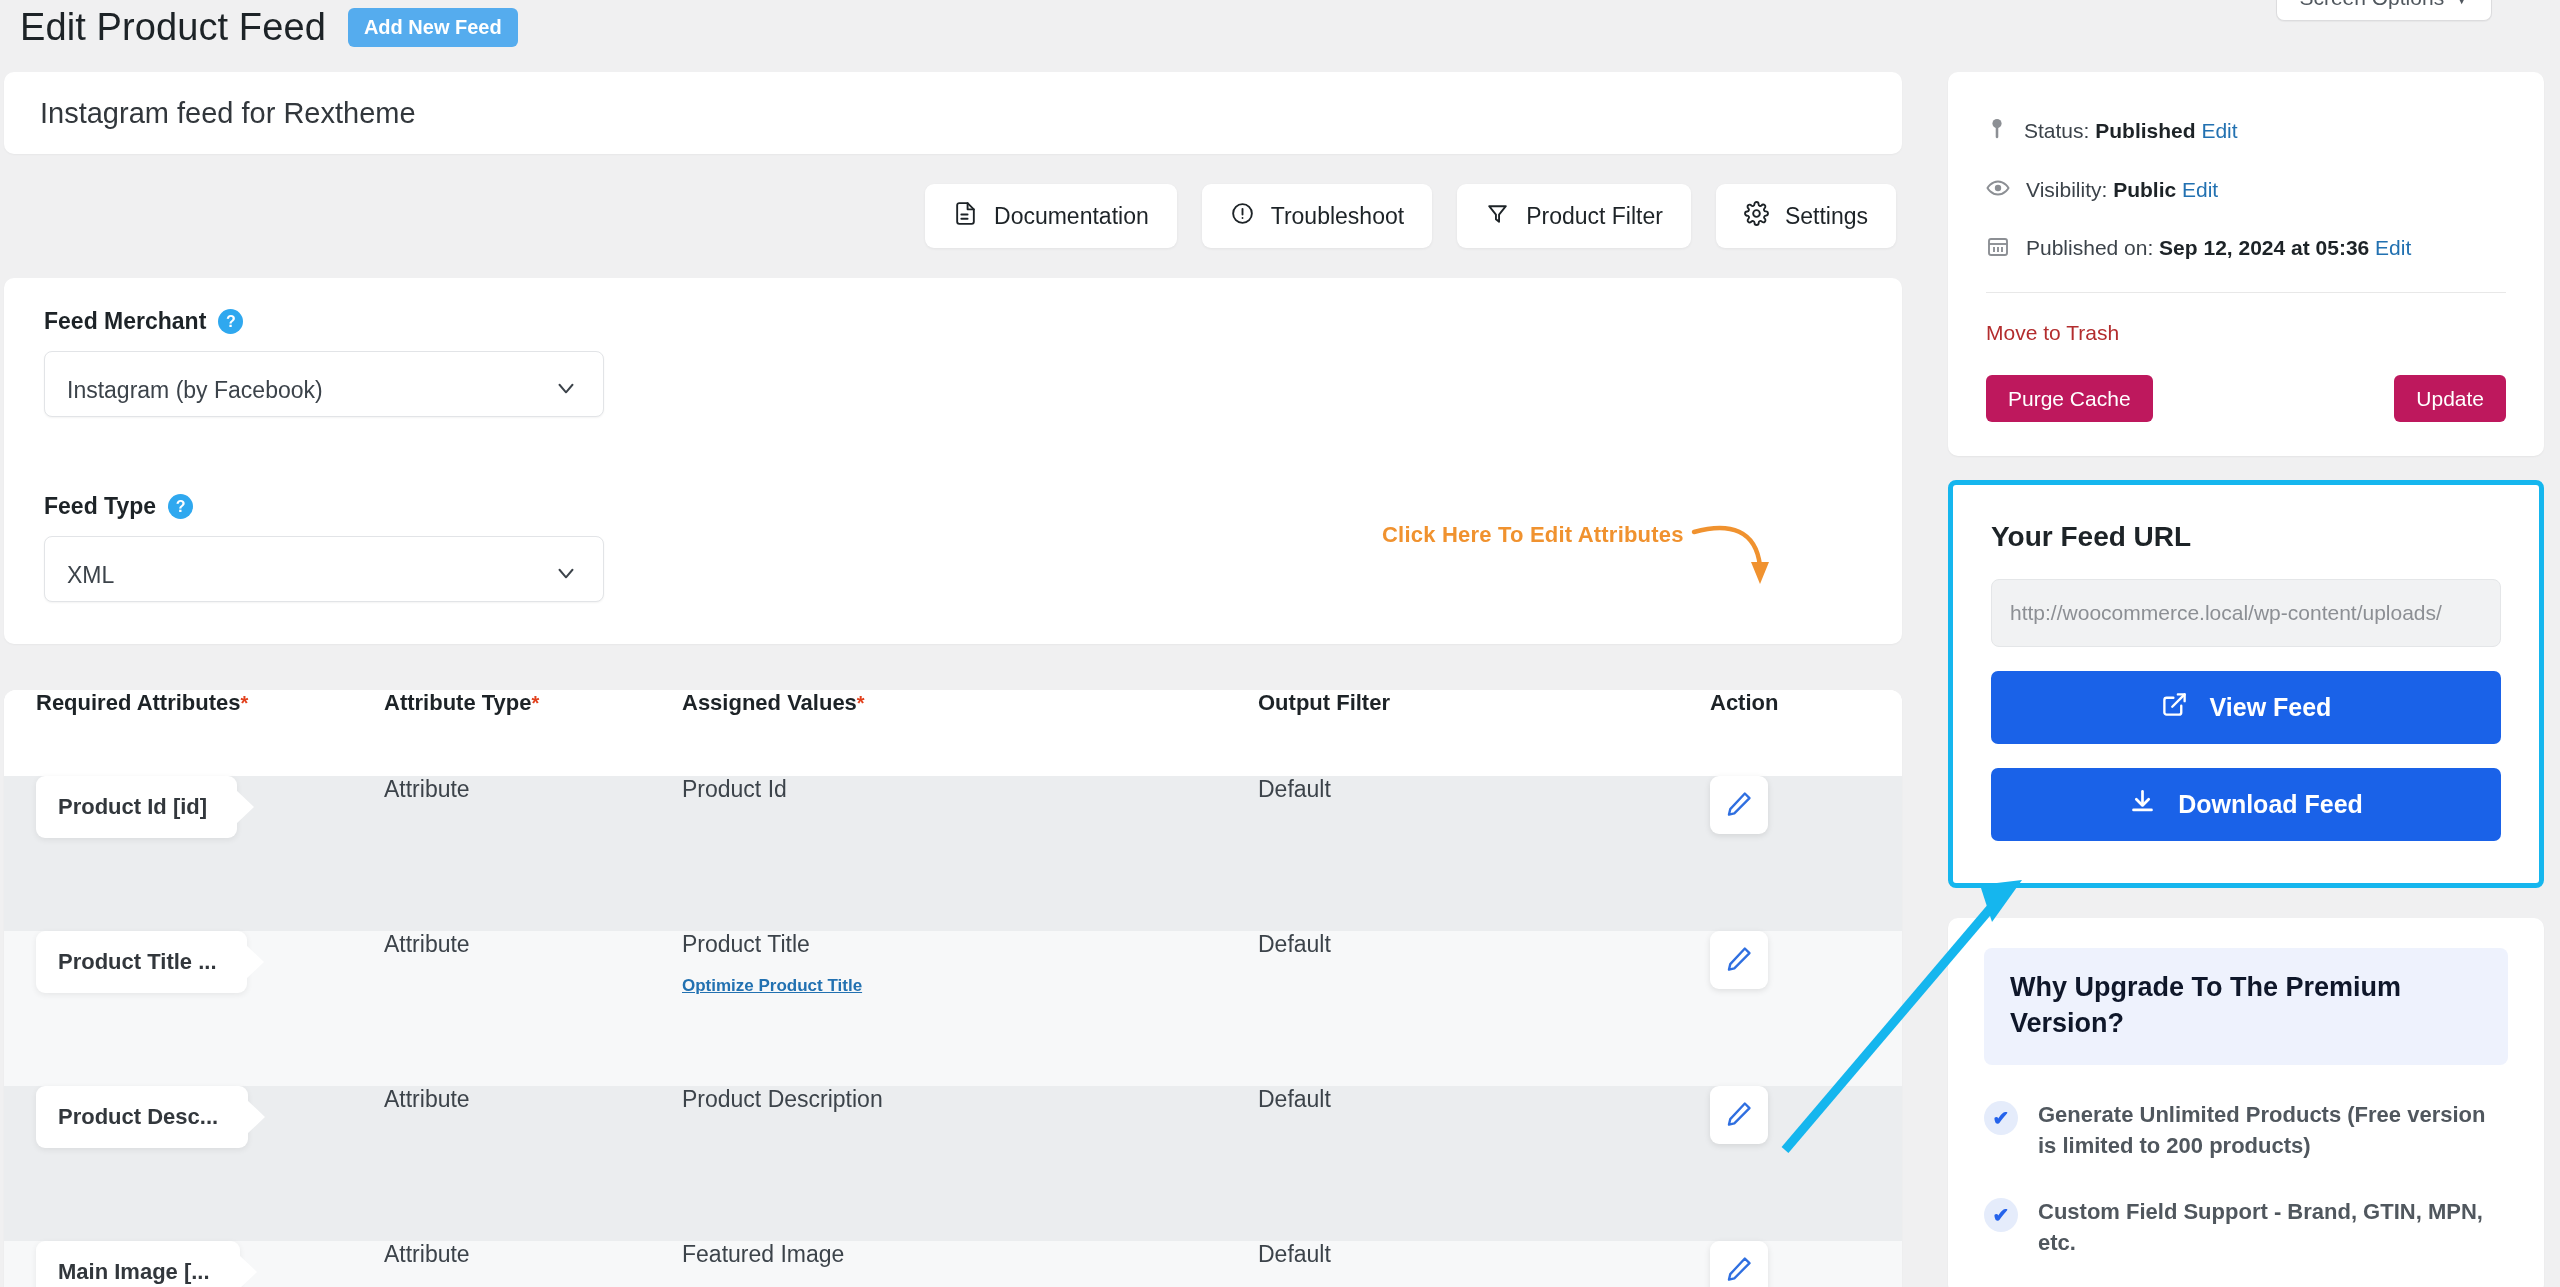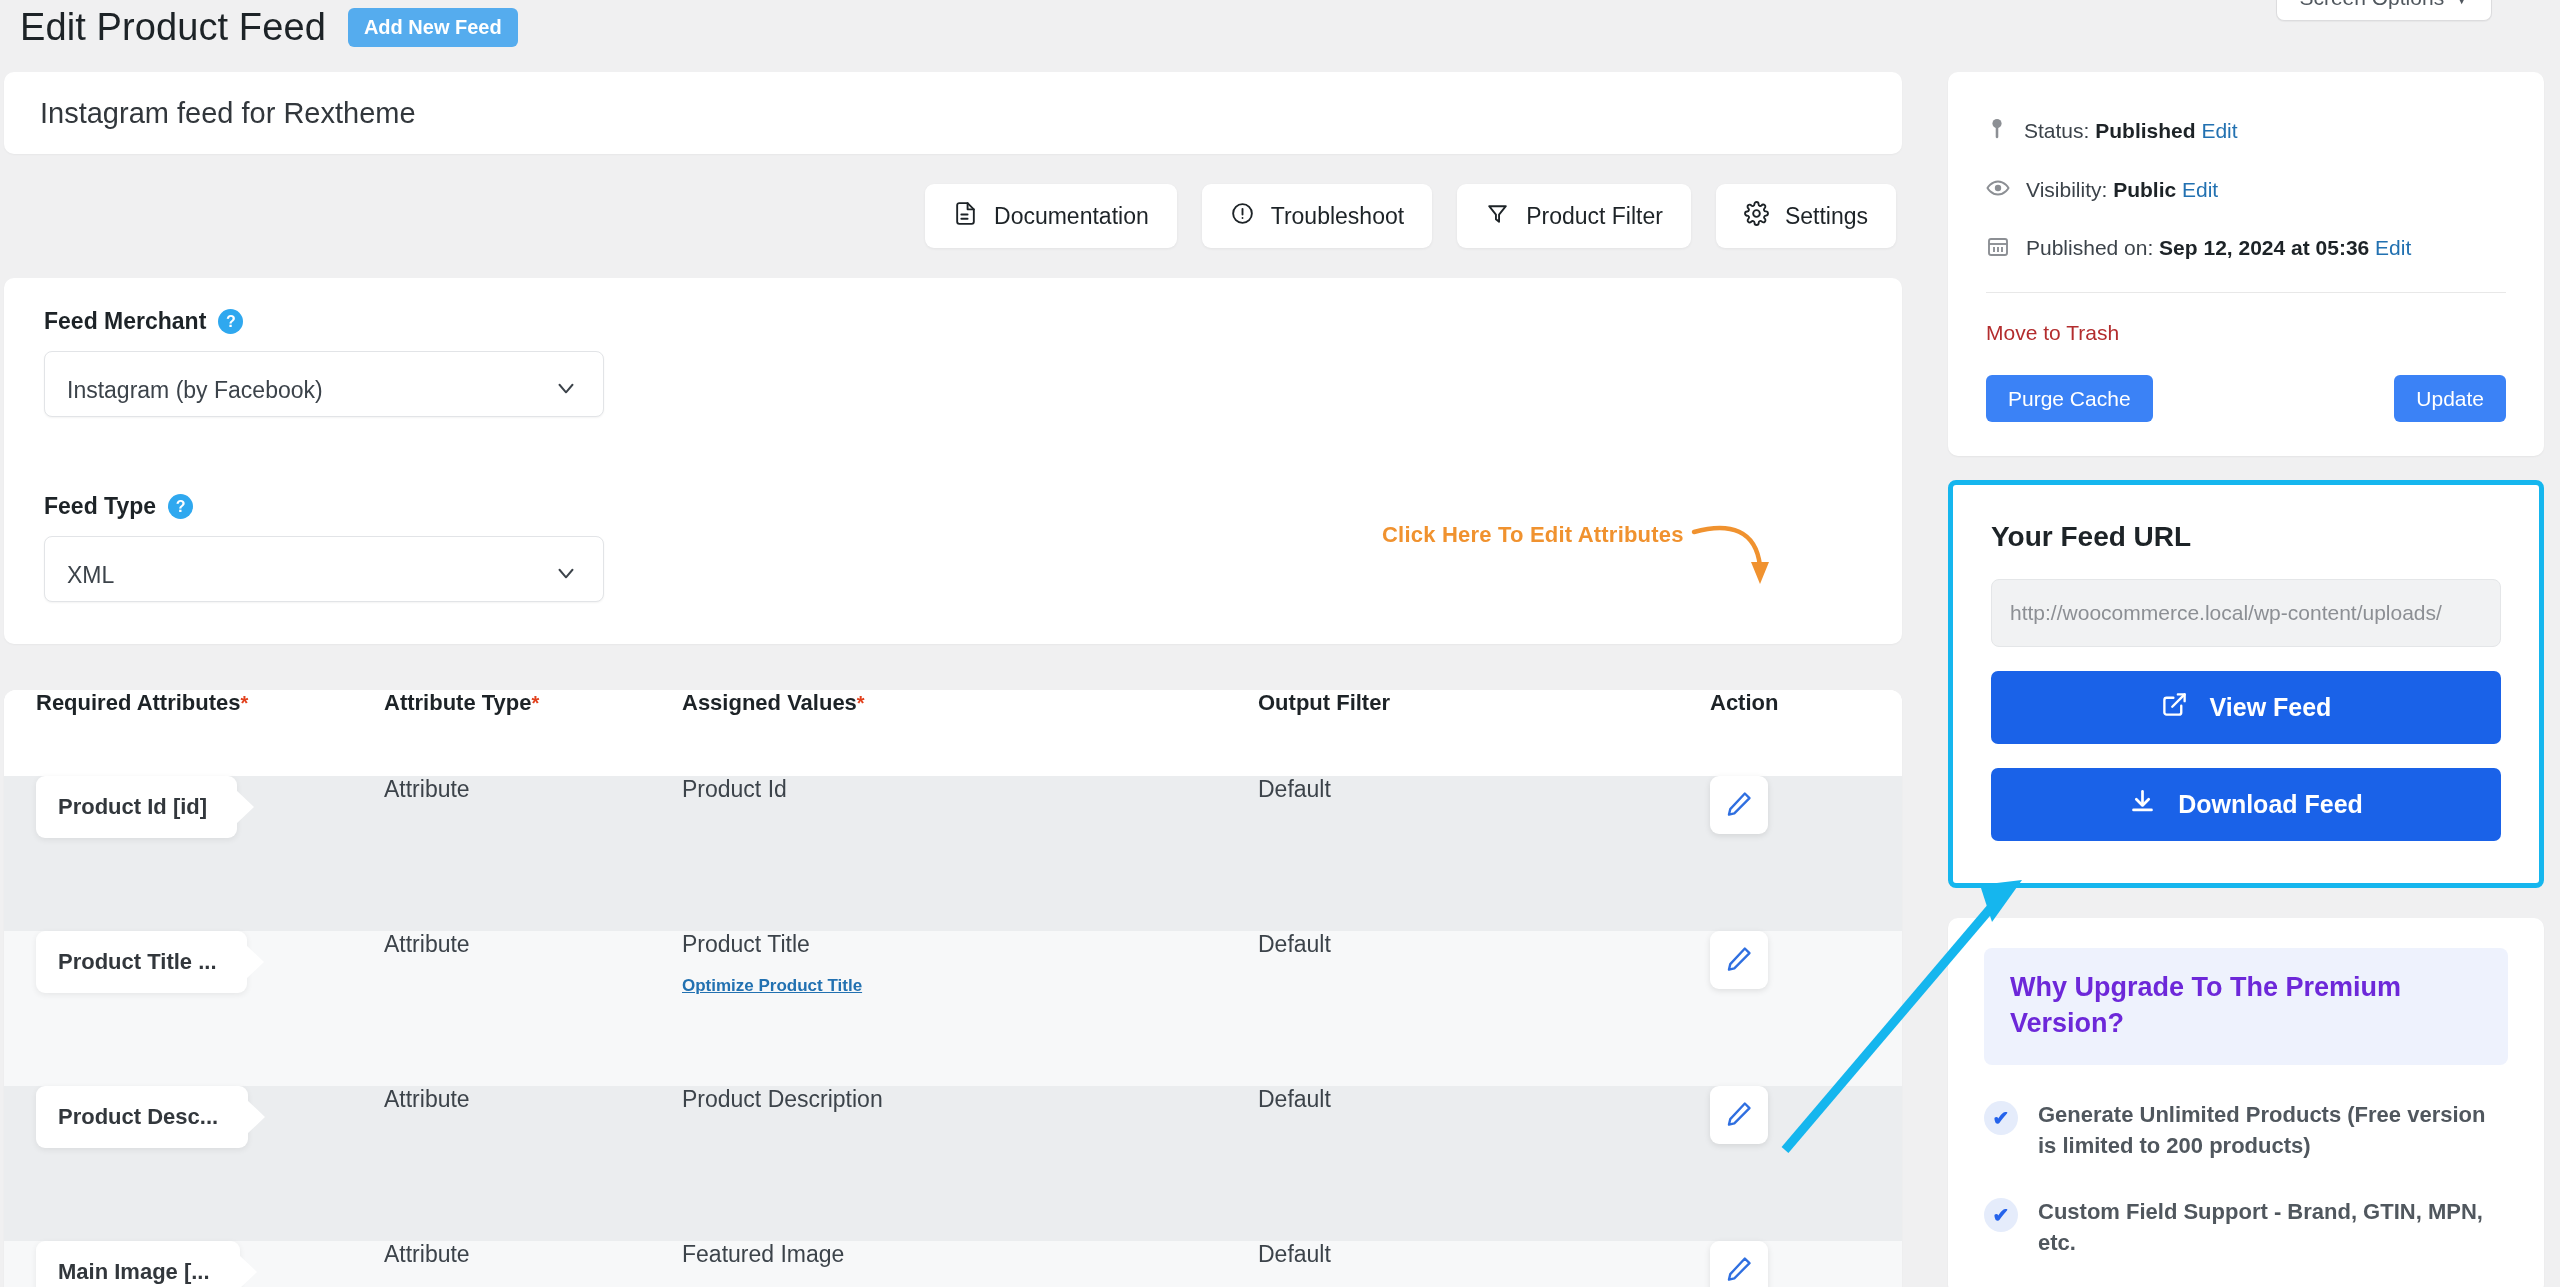--- a/index.html
+++ b/index.html
@@ -148,21 +148,21 @@
   #publish-card { padding: 44px 38px 34px 38px; }
   .pub-row { display: flex; align-items: center; gap: 16px; margin-bottom: 30px; }
   .pub-row:last-of-type { margin-bottom: 26px; }
   .pub-text { font-size: 21px; color: #3c434a; }
   .pub-text b { color: #1d2327; font-weight: 700; }
   .pub-edit { color: #2271b1; cursor: pointer; }
   .pub-divider { height: 1px; background: #e8e8e8; margin: 0 0 28px 0; }
   #move-to-trash { color: #b32d2e; font-size: 21px; cursor: pointer; display: inline-block; }
   .pub-btn-row { display: flex; justify-content: space-between; align-items: center; margin-top: 30px; }
   .blue-btn {
-    background: #3b82f6; color: #fff; border: none; border-radius: 6px;
+    background: #be185d; color: #fff; border: none; border-radius: 6px;
     font-size: 21px; padding: 13px 22px; cursor: pointer;
     font-family: "Liberation Sans", sans-serif; line-height: 1;
   }
 
   #feed-url-card {
     margin-top: 24px; border: 5px solid #15b6ee; border-radius: 8px;
     background: #fff; padding: 36px 38px 42px 38px; position: relative;
   }
   #feed-url-title { font-size: 28px; font-weight: 700; color: #1d2327; margin-bottom: 26px; }
   #feed-url-input {
@@ -178,21 +178,21 @@
     border-radius: 7px; display: flex; align-items: center; justify-content: center;
     gap: 22px; font-size: 25px; font-weight: 700; cursor: pointer; margin-top: 24px;
     font-family: "Liberation Sans", sans-serif;
   }
 
   #premium-card { margin-top: 30px; padding: 30px 36px 36px 36px; }
   #premium-banner {
     background: #eef2fd; border-radius: 8px; padding: 22px 26px 24px 26px;
   }
   #premium-banner .pb-title {
-    font-size: 27px; font-weight: 700; color: #6d28d9; line-height: 1.32;
+    font-size: 27px; font-weight: 700; color: #0f172a; line-height: 1.32;
   }
   .premium-item { display: flex; gap: 20px; margin-top: 34px; align-items: flex-start; }
   .check-badge {
     flex: none; width: 34px; height: 34px; border-radius: 50%;
     background: #e5ecfb; color: #2563eb;
     display: flex; align-items: center; justify-content: center;
     font-size: 20px; font-weight: 700; margin-top: 2px;
   }
   .premium-item .pi-text { font-size: 22px; font-weight: 700; color: #50575e; line-height: 1.42; }
 

